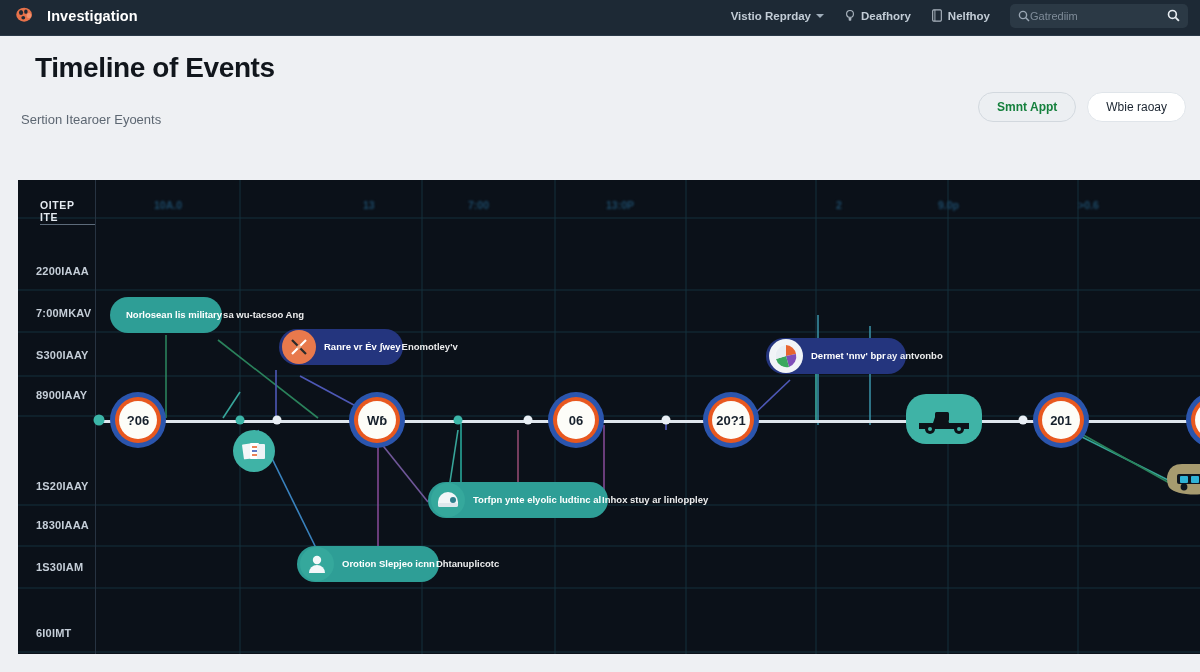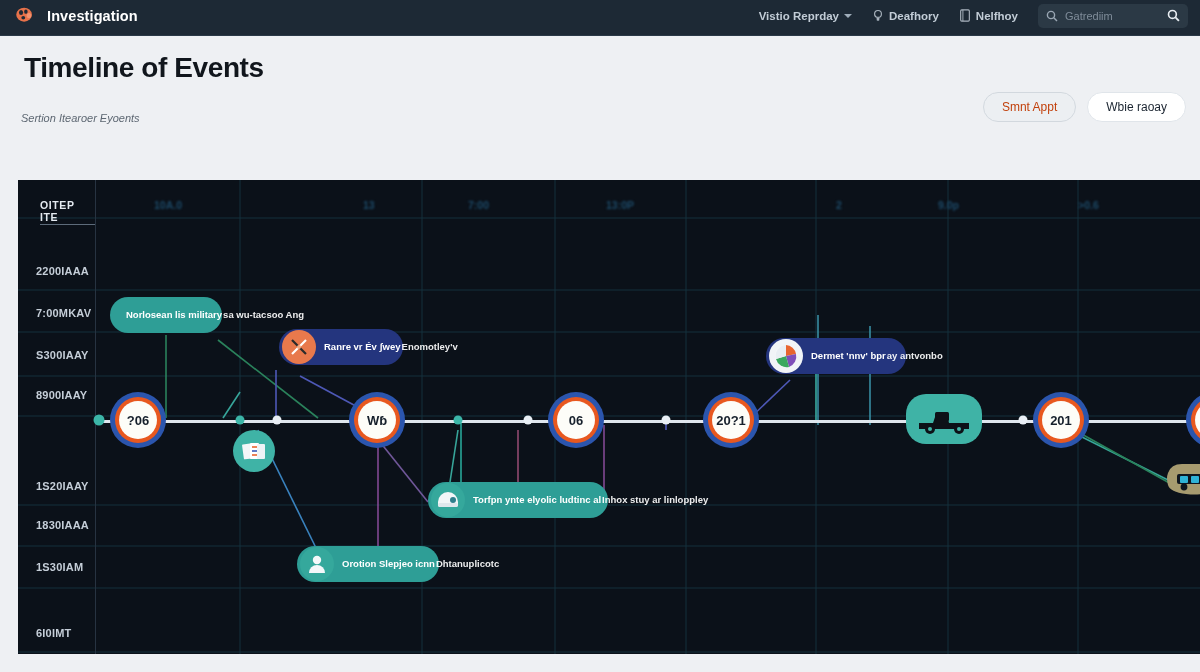--- a/index.html
+++ b/index.html
@@ -36,59 +36,58 @@
     display: flex; align-items: center; gap: 5px;
     filter: blur(.35px);
   }
   .caret {
     display: inline-block; width: 0; height: 0;
     border-left: 4px solid transparent; border-right: 4px solid transparent;
     border-top: 4px solid #9fadba;
   }
   .nav-ico { width: 12px; height: 13px; display: block; opacity: .85; }
   .searchbox {
-    width: 150px; height: 24px; border-radius: 5px;
+    width: 178px; height: 24px; border-radius: 5px;
     background: #2b3945;
-    display: flex; align-items: center; gap: 7px;
+    display: flex; align-items: center; 
     padding: 0 8px;
   }
   .searchbox .sq { flex: 0 0 auto; }
   .search-ph {
     color: #7f8c99; font-size: 11px; flex: 1;
     filter: blur(.4px); white-space: nowrap; overflow: hidden;
   }
 
   
   .page-head {
     position: relative; width: 1200px; height: 62px;
     background: #eef0f3;
-    padding: 16px 0 0 24px;
+    padding: 16px 0 0 35px;
   }
   .page-title {
     font-size: 28px; font-weight: bold; color: #11161c;
     letter-spacing: -.4px;
   }
   .head-actions {
     position: absolute; right: 14px; top: 56px;
     display: flex; align-items: center; gap: 11px;
   }
   .pill-btn {
     height: 30px; border-radius: 16px; padding: 0 18px;
     display: flex; align-items: center; justify-content: center;
     font-size: 12px; white-space: nowrap; filter: blur(.4px);
   }
-  .pill-ghost { background: #eceff2; border: 1px solid #d2d8de; color: #c2410c; }
+  .pill-ghost { background: #eceff2; border: 1px solid #d2d8de; color: #15803d; font-weight: bold; }
   .pill-solid { background: #ffffff; border: 1px solid #e0e5ea; color: #1a2430; }
 
   
   .filterbar { padding: 14px 0 0 21px; background: #eef0f3; height: 82px; }
   .filter-label {
-    font-size: 11px; color: #5d6772; margin-bottom: 8px;
+    font-size: 13px; color: #5d6772; margin-bottom: 8px;
     filter: blur(.4px);
-    font-style: italic;
   }
   .filter-row { display: flex; align-items: center; gap: 10px; }
   .text-input {
     width: 197px; height: 29px; background: #fff;
     border: 1px solid #cdd3d9; border-radius: 4px;
     display: flex; align-items: center; padding: 0 10px;
     font-size: 11.5px; color: #3c4450; filter: blur(.4px);
   }
   .round-btn {
     width: 28px; height: 28px; border-radius: 50%;

